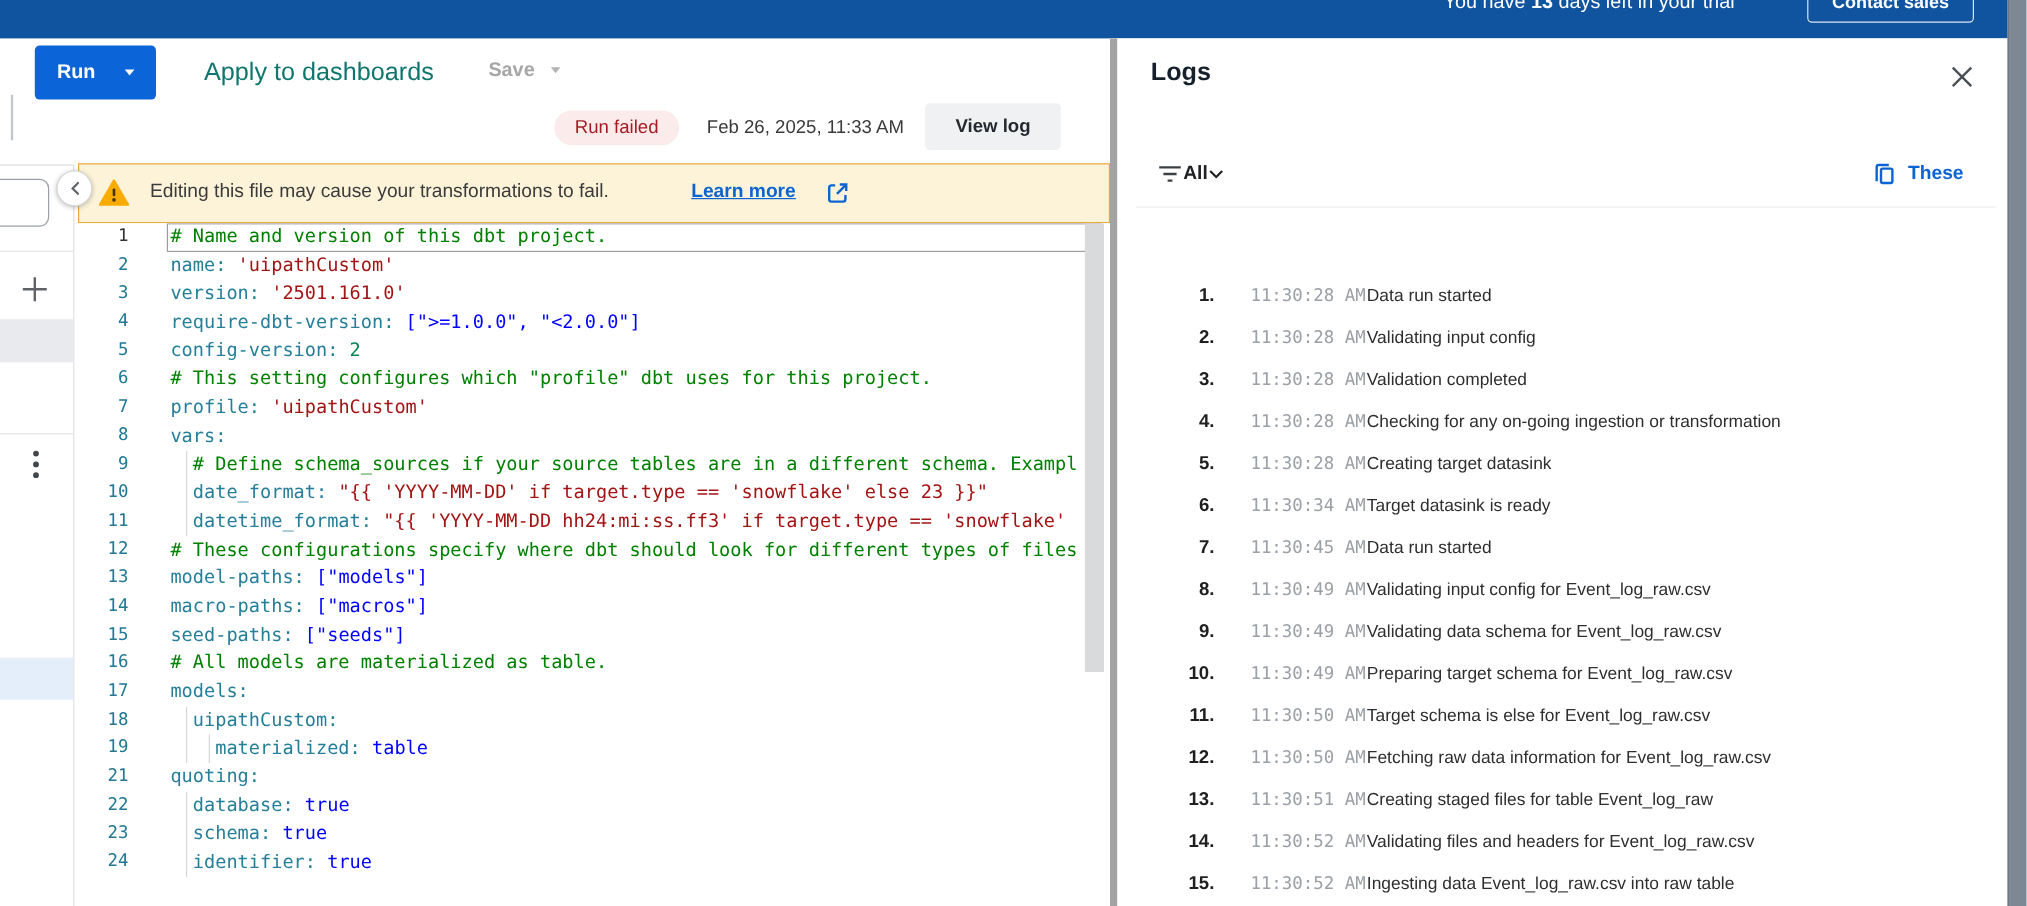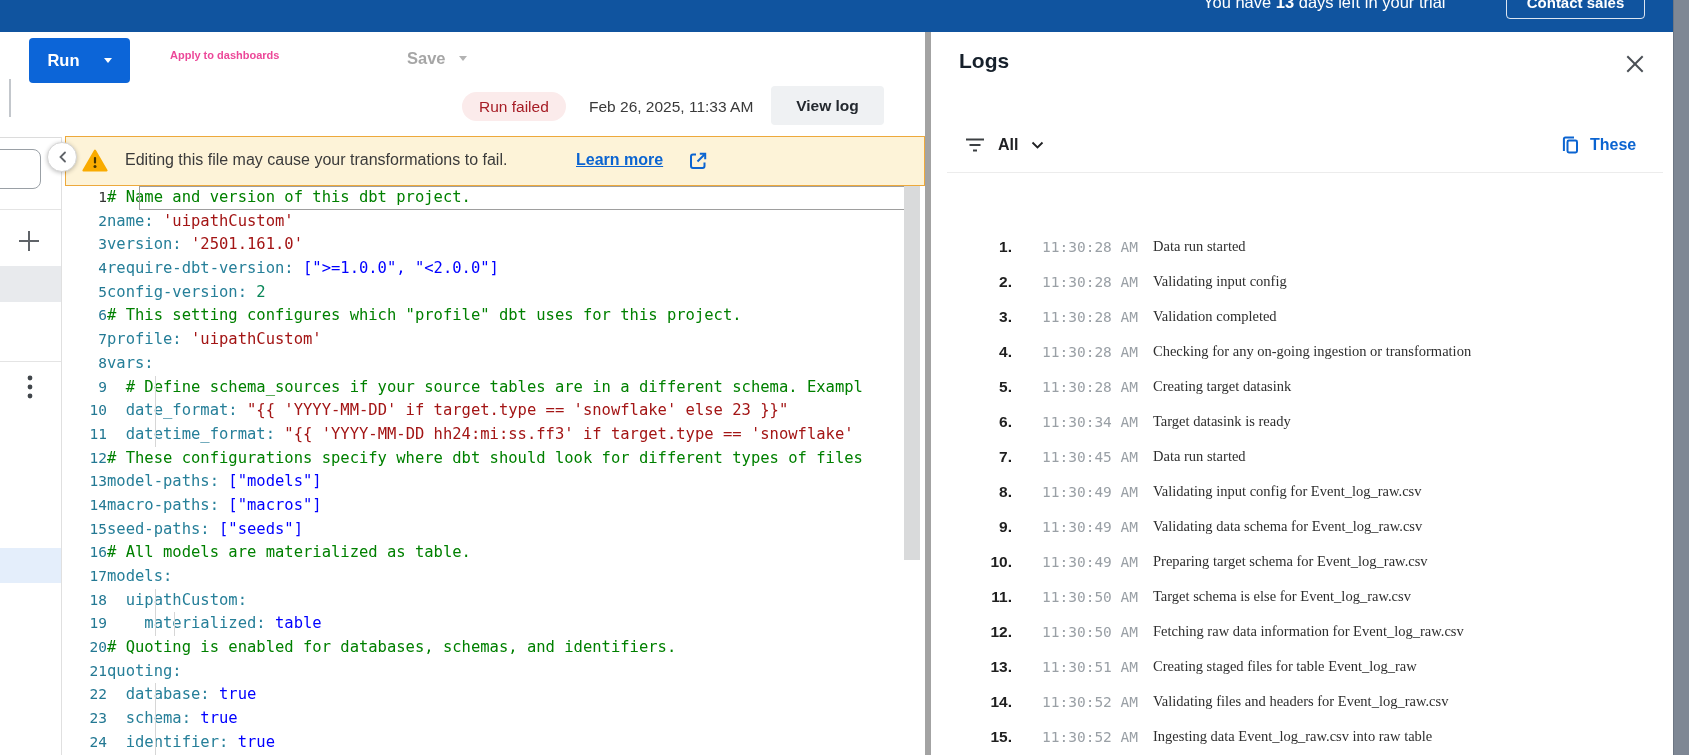--- a/index.html
+++ b/index.html
@@ -20,21 +20,21 @@
   .trial-text{position:absolute;left:1203px;top:-7px;color:#fff;font-size:16.5px;white-space:nowrap}
   .trial-text b{font-weight:700}
   .contact-btn{position:absolute;left:1506px;top:-14px;width:139px;height:33px;border:1px solid rgba(255,255,255,.85);
                border-radius:4px;color:#fff;font-size:15px;font-weight:600;display:flex;align-items:center;justify-content:center;background:transparent;cursor:pointer}
 
   
   .edge-line{left:9px;top:79px;width:2px;height:38px;background:#c3c7cc}
   .run-btn{left:29px;top:38px;width:101px;height:45px;background:var(--run-button-blue);border:none;border-radius:4px;
            color:#fff;font-size:16.5px;font-weight:600;display:flex;align-items:center;justify-content:center;gap:24px;cursor:pointer}
   .caret-down{width:0;height:0;border-left:4.5px solid transparent;border-right:4.5px solid transparent;border-top:5.5px solid #fff}
-  .apply-btn{left:170px;top:49px;background:none;border:none;font-size:11px;font-weight:700;color:#ec4899;cursor:pointer;font-family:inherit}
+  .apply-btn{left:170px;top:49px;background:none;border:none;font-size:21px;font-weight:400;color:#0f766e;cursor:pointer;font-family:inherit}
   .save-btn{left:407px;top:49px;background:none;border:none;font-size:16.5px;font-weight:600;color:#a6a6a6;cursor:default;
             display:flex;align-items:center;gap:13px;font-family:inherit}
   .caret-gray{width:0;height:0;border-left:4.5px solid transparent;border-right:4.5px solid transparent;border-top:5.5px solid #b3b3b3}
   .run-failed{left:462px;top:92px;height:29px;padding:0 17px;background:var(--error-bg);color:var(--error-red);
               border-radius:15px;font-size:15.5px;font-weight:400;line-height:29px}
   .run-date{left:589px;top:98px;font-size:15.5px;color:#3a3a3a}
   .viewlog-btn{left:771px;top:86px;width:113px;height:39px;background:#eff1f3;border:none;border-radius:4px;
                font-size:15.5px;font-weight:600;color:#24292f;cursor:pointer;font-family:inherit}
 
   
@@ -58,44 +58,44 @@
   .ext-icon{position:absolute;left:621px;top:13px}
   .collapse-btn{left:47px;top:142px;width:30px;height:30px;border-radius:50%;background:#fff;border:1px solid #d5d5d5;
                 box-shadow:0 1px 4px rgba(0,0,0,.25);cursor:pointer;display:flex;align-items:center;justify-content:center;z-index:5}
 
   
   .editor{left:65px;top:186px;width:860px;height:569px;background:#fff;overflow:hidden;cursor:text}
   .cl{position:relative;height:23.7px;line-height:23.7px;white-space:pre;
       font-family:"DejaVu Sans Mono",monospace;font-size:15.5px}
   .ln{display:inline-block;width:42px;text-align:right;color:var(--line-number);font-size:14.5px;vertical-align:top}
   .lna{color:#333}
-  .ct{}
+  .ct{margin-left:35px}
   .tk-c{color:var(--comment-green)} .tk-k{color:var(--key-teal)} .tk-s{color:var(--string-red)}
   .tk-b{color:var(--value-blue)} .tk-n{color:var(--number-green)}
   .selbox{position:absolute;left:74px;top:0;width:779px;height:23.7px;border:1px solid #9e9e9e;pointer-events:none}
   .iguide{position:absolute;top:0;width:1px;height:23.7px;background:#d6d6d6}
   .iguide.g0{left:90px}.iguide.g1{left:109px}
   .ed-scroll{position:absolute;left:839px;top:0;width:16px;height:374px;background:#d9dadb;cursor:pointer}
 
   
   .logs{left:925px;top:32px;width:748px;height:723px;background:#fff;border-left:6px solid #a3a3a3}
   .logs-title{position:absolute;left:28px;top:17px;font-size:21px;font-weight:600;color:#16202b}
   .logs-close{position:absolute;left:690px;top:19px;width:28px;height:28px;background:none;border:none;cursor:pointer}
   .logs-filter{position:absolute;left:34px;top:100px;height:26px;background:none;border:none;cursor:pointer;
-               display:flex;align-items:center;gap:13px;font-family:inherit}
+               display:flex;align-items:center;gap:1px;font-family:inherit}
   .logs-filter .flabel{font-size:16px;font-weight:600;color:#202124}
   .copy-btn{position:absolute;left:629px;top:100px;height:26px;background:none;border:none;cursor:pointer;
             display:flex;align-items:center;gap:9px;font-family:inherit}
   .copy-btn .clabel{font-size:16px;font-weight:600;color:var(--accent-blue)}
   .logs-div{position:absolute;left:16px;top:140px;width:716px;height:1px;background:#ececec}
   .log-list{position:absolute;left:0;top:197px;width:748px}
   .log-row{display:flex;align-items:center;height:35px;font-size:14.5px;white-space:pre}
   .log-num{width:81px;text-align:right;font-family:"Liberation Sans",sans-serif;font-size:15.5px;font-weight:600;color:#1f1f1f}
   .log-time{margin-left:30px;width:97px;font-family:"DejaVu Sans Mono",monospace;color:var(--timestamp-gray)}
-  .log-msg{margin-left:14px;font-family:Liberation Serif, serif;color:#2e2e2e}
+  .log-msg{font-family:Liberation Sans, sans-serif;color:#2e2e2e}
 
   
   .page-scroll{left:1673px;top:0;width:16px;height:755px;background:var(--scrollbar-slate);border-left:1px solid #6d7683;cursor:pointer}
 </style>
 </head>
 <body>
 
 <div class="page">
 
   <div class="abs topbar">
@@ -172,21 +172,20 @@
         <div class="cl"><div class="iguide g0"></div><span class="ln">10</span><span class="ct"><span class="tk-k">  date_format: </span><span class="tk-s">"{{ 'YYYY-MM-DD' if target.type == 'snowflake' else 23 }}"</span></span></div>
         <div class="cl"><div class="iguide g0"></div><span class="ln">11</span><span class="ct"><span class="tk-k">  datetime_format: </span><span class="tk-s">"{{ 'YYYY-MM-DD hh24:mi:ss.ff3' if target.type == 'snowflake'</span></span></div>
         <div class="cl"><span class="ln">12</span><span class="ct"><span class="tk-c"># These configurations specify where dbt should look for different types of files</span></span></div>
         <div class="cl"><span class="ln">13</span><span class="ct"><span class="tk-k">model-paths: </span><span class="tk-b">["models"]</span></span></div>
         <div class="cl"><span class="ln">14</span><span class="ct"><span class="tk-k">macro-paths: </span><span class="tk-b">["macros"]</span></span></div>
         <div class="cl"><span class="ln">15</span><span class="ct"><span class="tk-k">seed-paths: </span><span class="tk-b">["seeds"]</span></span></div>
         <div class="cl"><span class="ln">16</span><span class="ct"><span class="tk-c"># All models are materialized as table.</span></span></div>
         <div class="cl"><span class="ln">17</span><span class="ct"><span class="tk-k">models:</span></span></div>
         <div class="cl"><div class="iguide g0"></div><span class="ln">18</span><span class="ct"><span class="tk-k">  uipathCustom:</span></span></div>
         <div class="cl"><div class="iguide g0"></div><div class="iguide g1"></div><span class="ln">19</span><span class="ct"><span class="tk-k">    materialized: </span><span class="tk-b">table</span></span></div>
-        <div class="cl"><span class="ln">20</span><span class="ct"><span class="tk-c"># Quoting is enabled for databases, schemas, and identifiers.</span></span></div>
         <div class="cl"><span class="ln">21</span><span class="ct"><span class="tk-k">quoting:</span></span></div>
         <div class="cl"><div class="iguide g0"></div><span class="ln">22</span><span class="ct"><span class="tk-k">  database: </span><span class="tk-b">true</span></span></div>
         <div class="cl"><div class="iguide g0"></div><span class="ln">23</span><span class="ct"><span class="tk-k">  schema: </span><span class="tk-b">true</span></span></div>
         <div class="cl"><div class="iguide g0"></div><span class="ln">24</span><span class="ct"><span class="tk-k">  identifier: </span><span class="tk-b">true</span></span></div>
       </div>
     <div class="ed-scroll"></div>
   </div>
 
   <div class="abs logs">
     <div class="logs-title">Logs</div>

